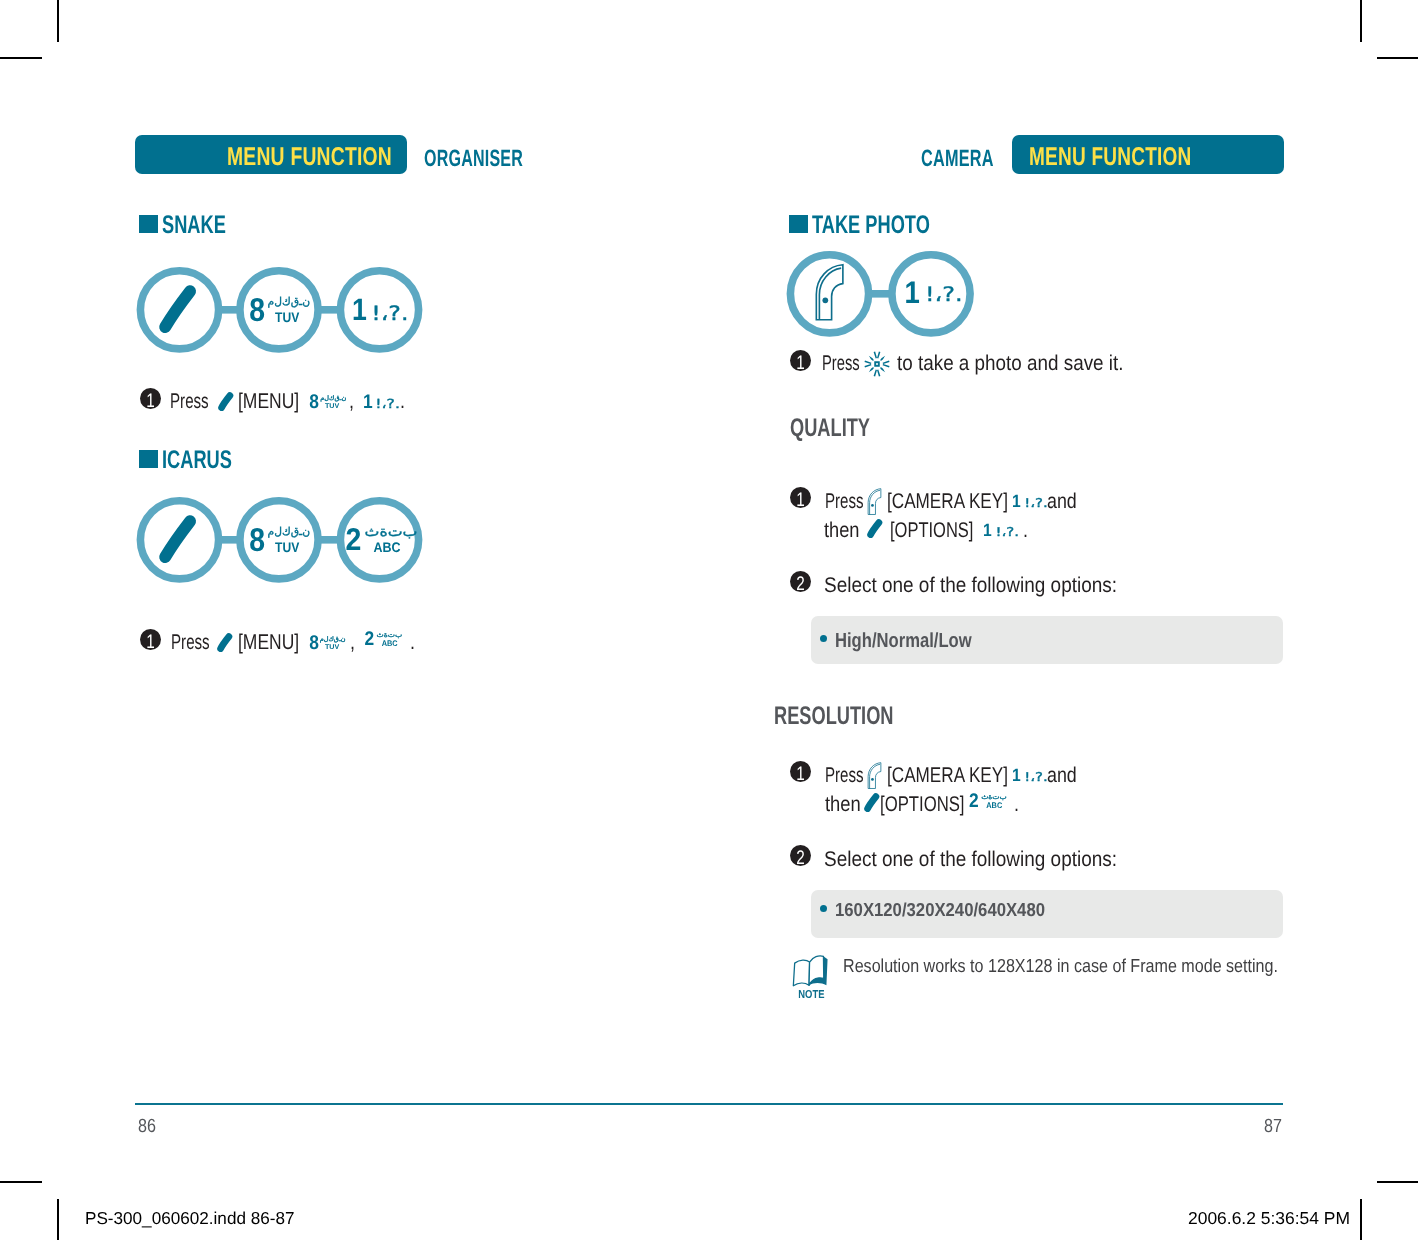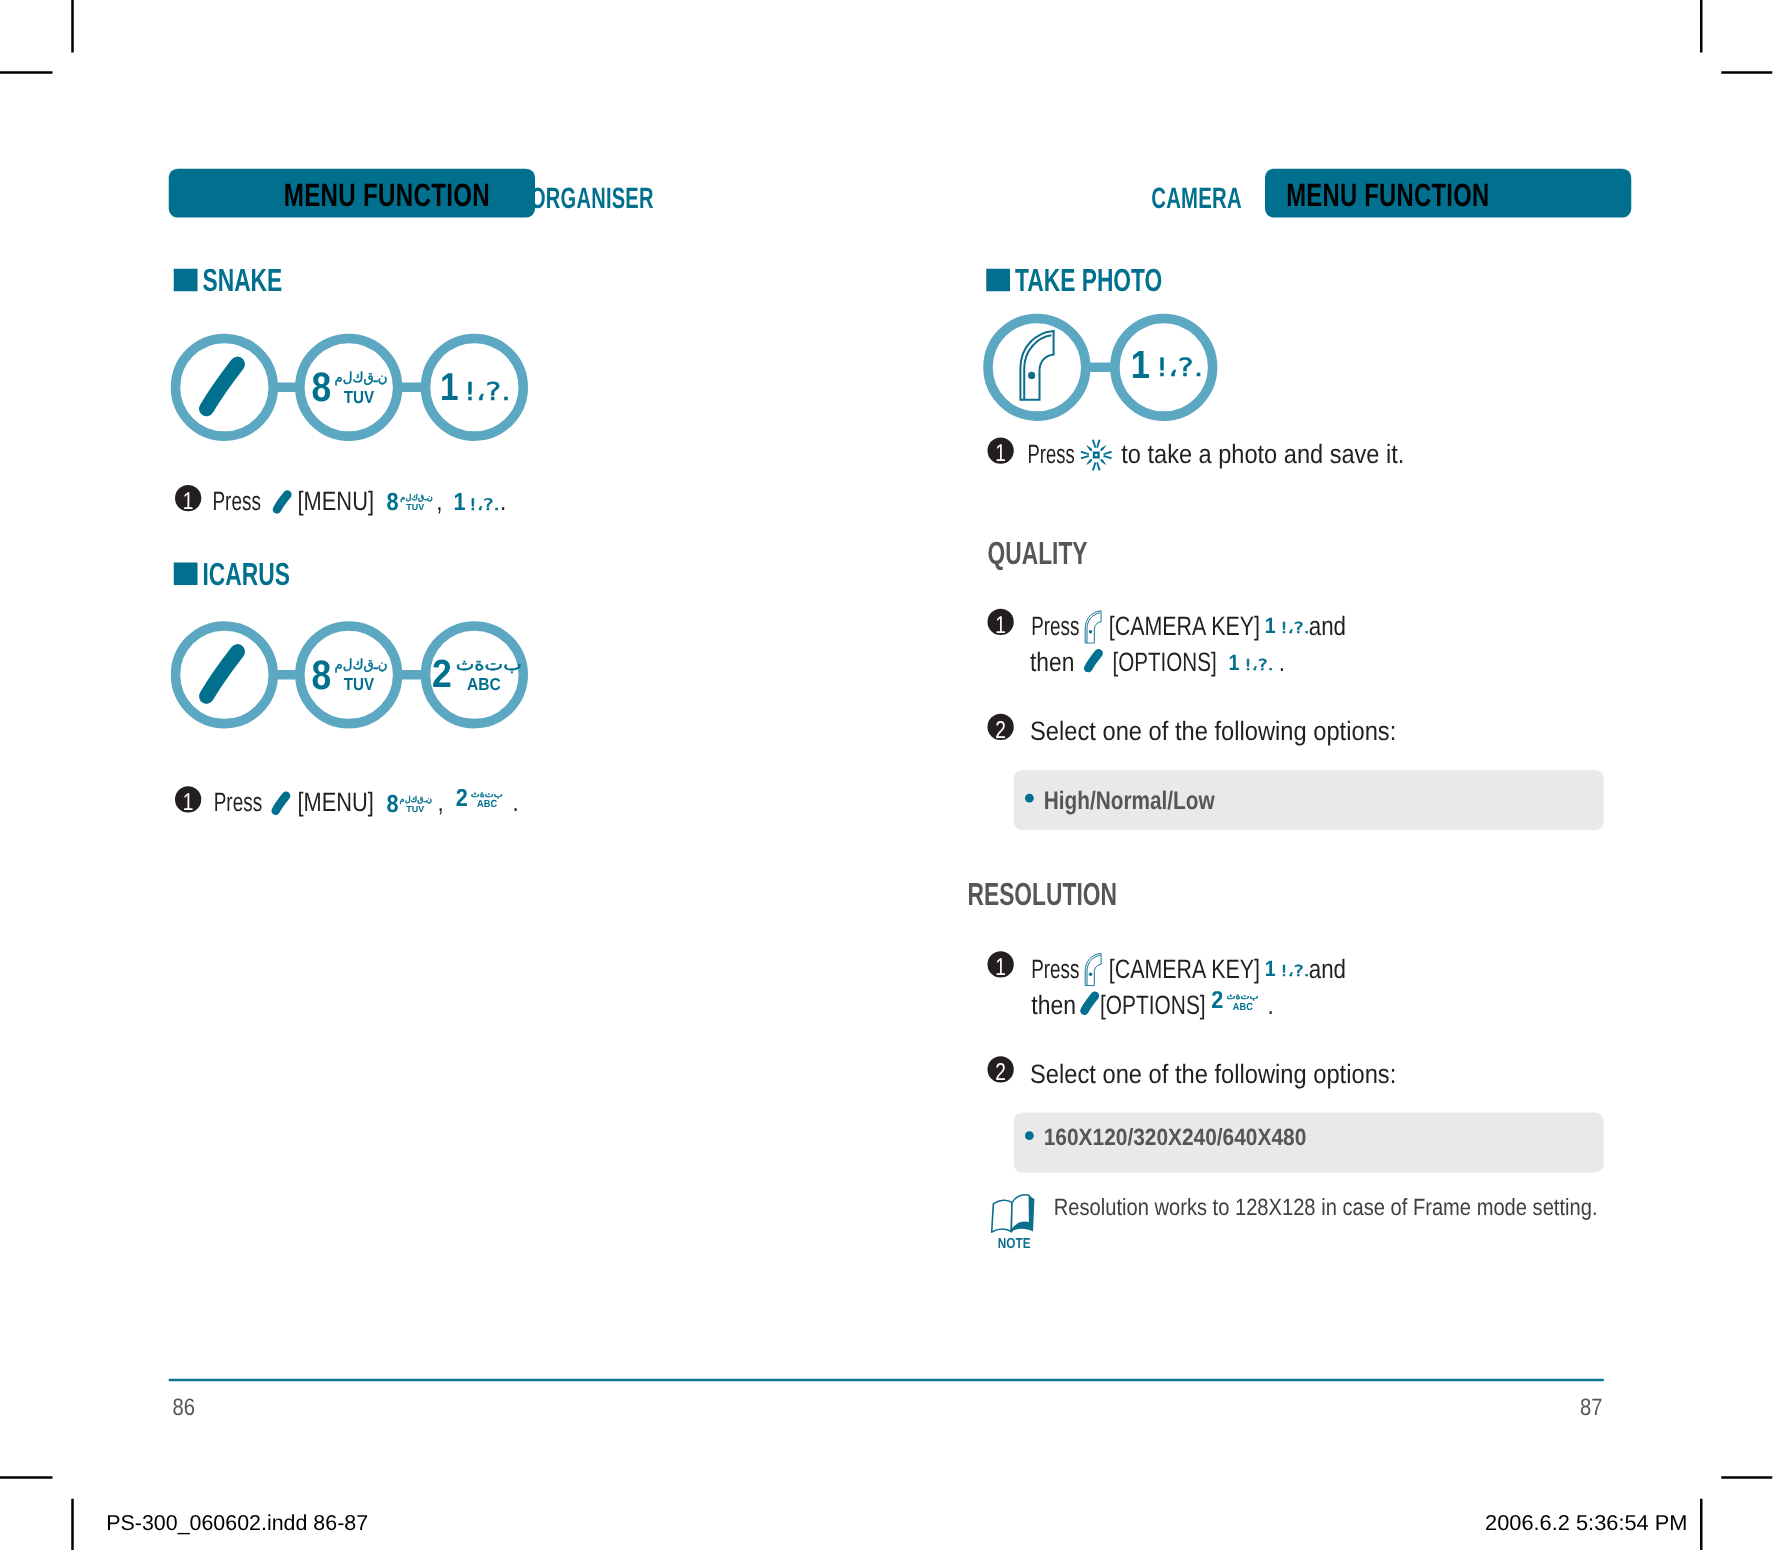--- a/index.html
+++ b/index.html
@@ -6,21 +6,21 @@
   html,body{margin:0;padding:0;background:#ffffff;}
   *{-webkit-font-smoothing:antialiased;text-rendering:geometricPrecision;}
   body{opacity:0.999;}
   body{width:1418px;height:1240px;position:relative;overflow:hidden;
        font-family:"Liberation Sans",sans-serif;color:#231F20;}
   svg{display:block;}
 
   .cm{position:absolute;background:#000;}
 
   
-  .tab{position:absolute;background:#01708F;border-radius:7px;color:#000000;overflow:hidden;padding-left:21px;}
+  .tab{position:absolute;background:#01708F;border-radius:7px;color:#fde047;overflow:hidden;}
   .tab>span{position:absolute;display:block;font-size:25.8px;font-weight:700;white-space:nowrap;
             transform-origin:left top;letter-spacing:.3px;top:7.8px;}
   .sectlabel{position:absolute;color:#01708F;white-space:nowrap;line-height:1;}
   .sectlabel>span{display:inline-block;font-size:23.5px;font-weight:700;
                   transform-origin:left top;letter-spacing:.3px;}
 
   
   .sqhead{position:absolute;white-space:nowrap;color:#01708F;line-height:1;}
   .sqhead .sq{position:absolute;left:0;top:0;width:18.5px;height:18px;background:#01708F;}
   .sqhead .t{position:absolute;left:22.7px;top:-2.5px;font-size:25.5px;font-weight:700;
@@ -262,21 +262,21 @@
 <div style="position:absolute;left:0;top:0;">
   <span class="rn" style="left: 821.7px; top: 353.3px; transform: scaleX(0.692339);">Press</span>
   <span style="position:absolute;left:864px;top:351px;">
       <svg width="26" height="26" viewBox="0 0 26 26">
         <use href="#sym-star-key"></use>
       </svg>
     </span>
   <span class="rn" style="left: 897.2px; top: 353.3px; transform: scaleX(0.88563);">to take a photo and save it.</span>
 </div>
 
-<div class="grayhead" style="left:790px;top:431px;">
+<div class="grayhead" style="left:790px;top:416px;">
   <span>QUALITY</span>
 </div>
 <div class="stepnum" style="left:790px;top:487px;">
   <span>1</span>
 </div>
 <div style="position:absolute;left:0;top:0;">
   <span class="rn" style="left: 825px; top: 491.3px; transform: scaleX(0.708867);">Press</span>
   <span style="position:absolute;left:867px;top:488px;">
       <svg width="15" height="27" viewBox="0 0 31 59">
         <use href="#sym-camera-key"></use>

